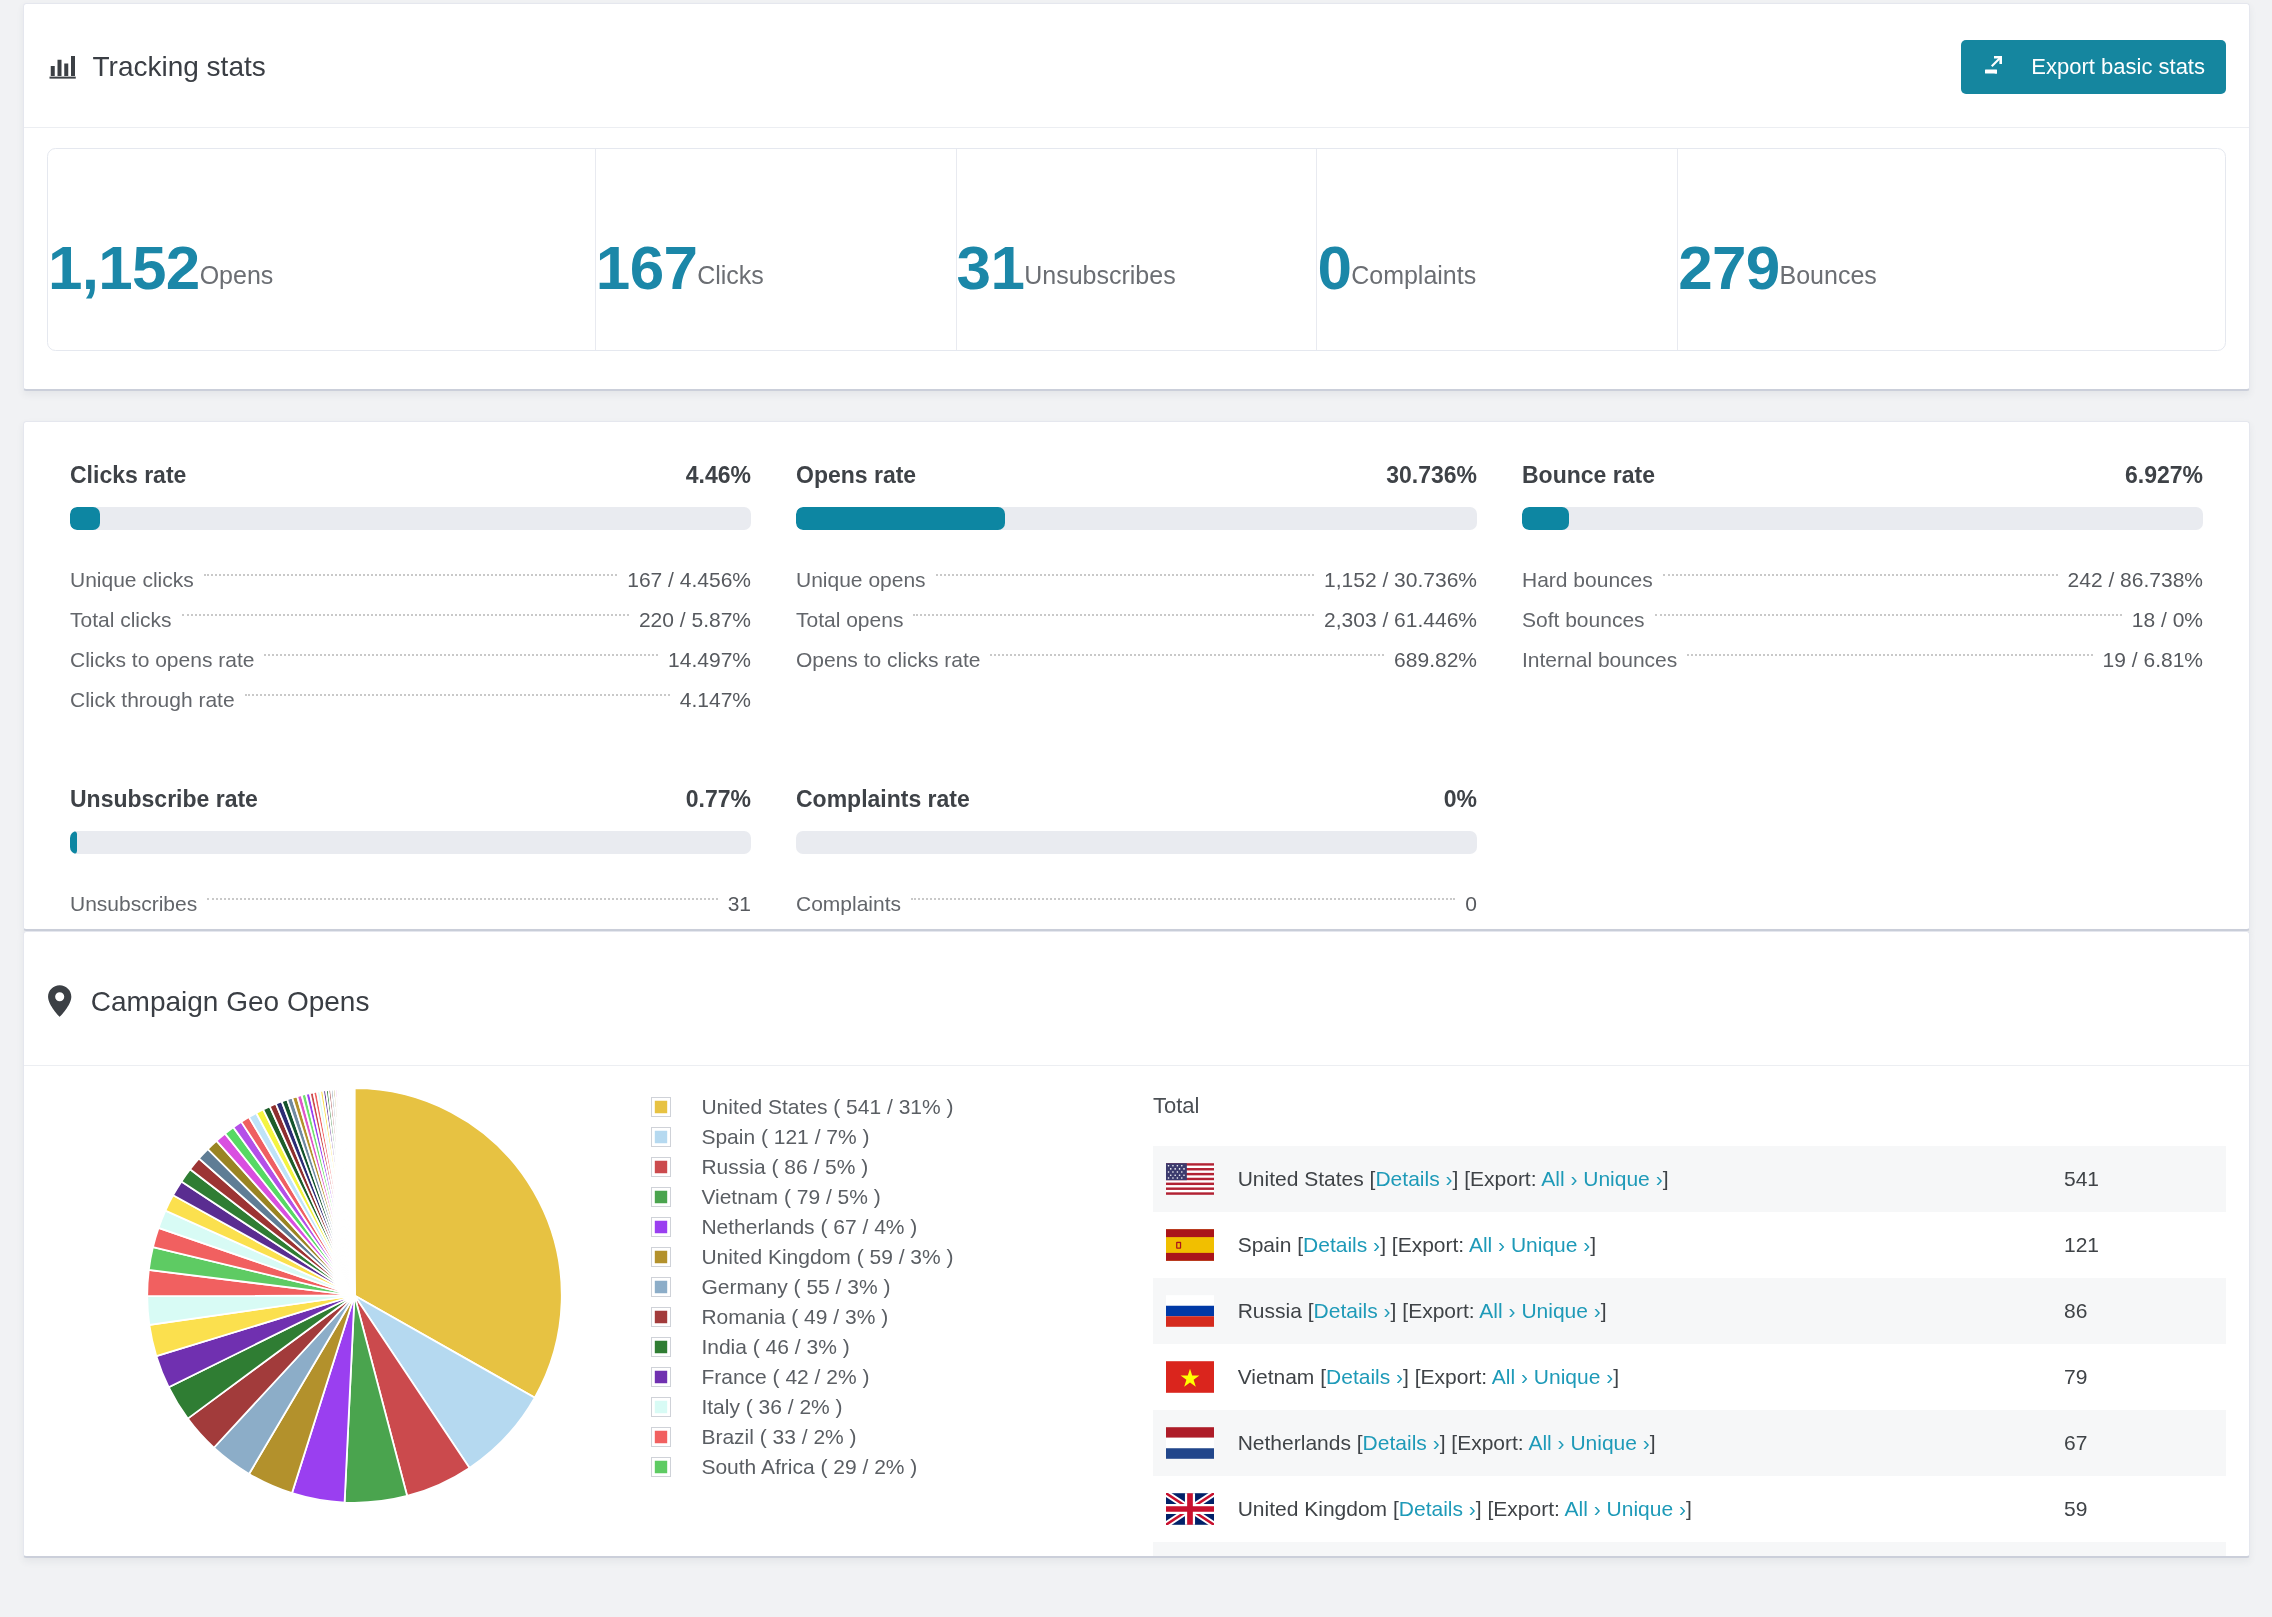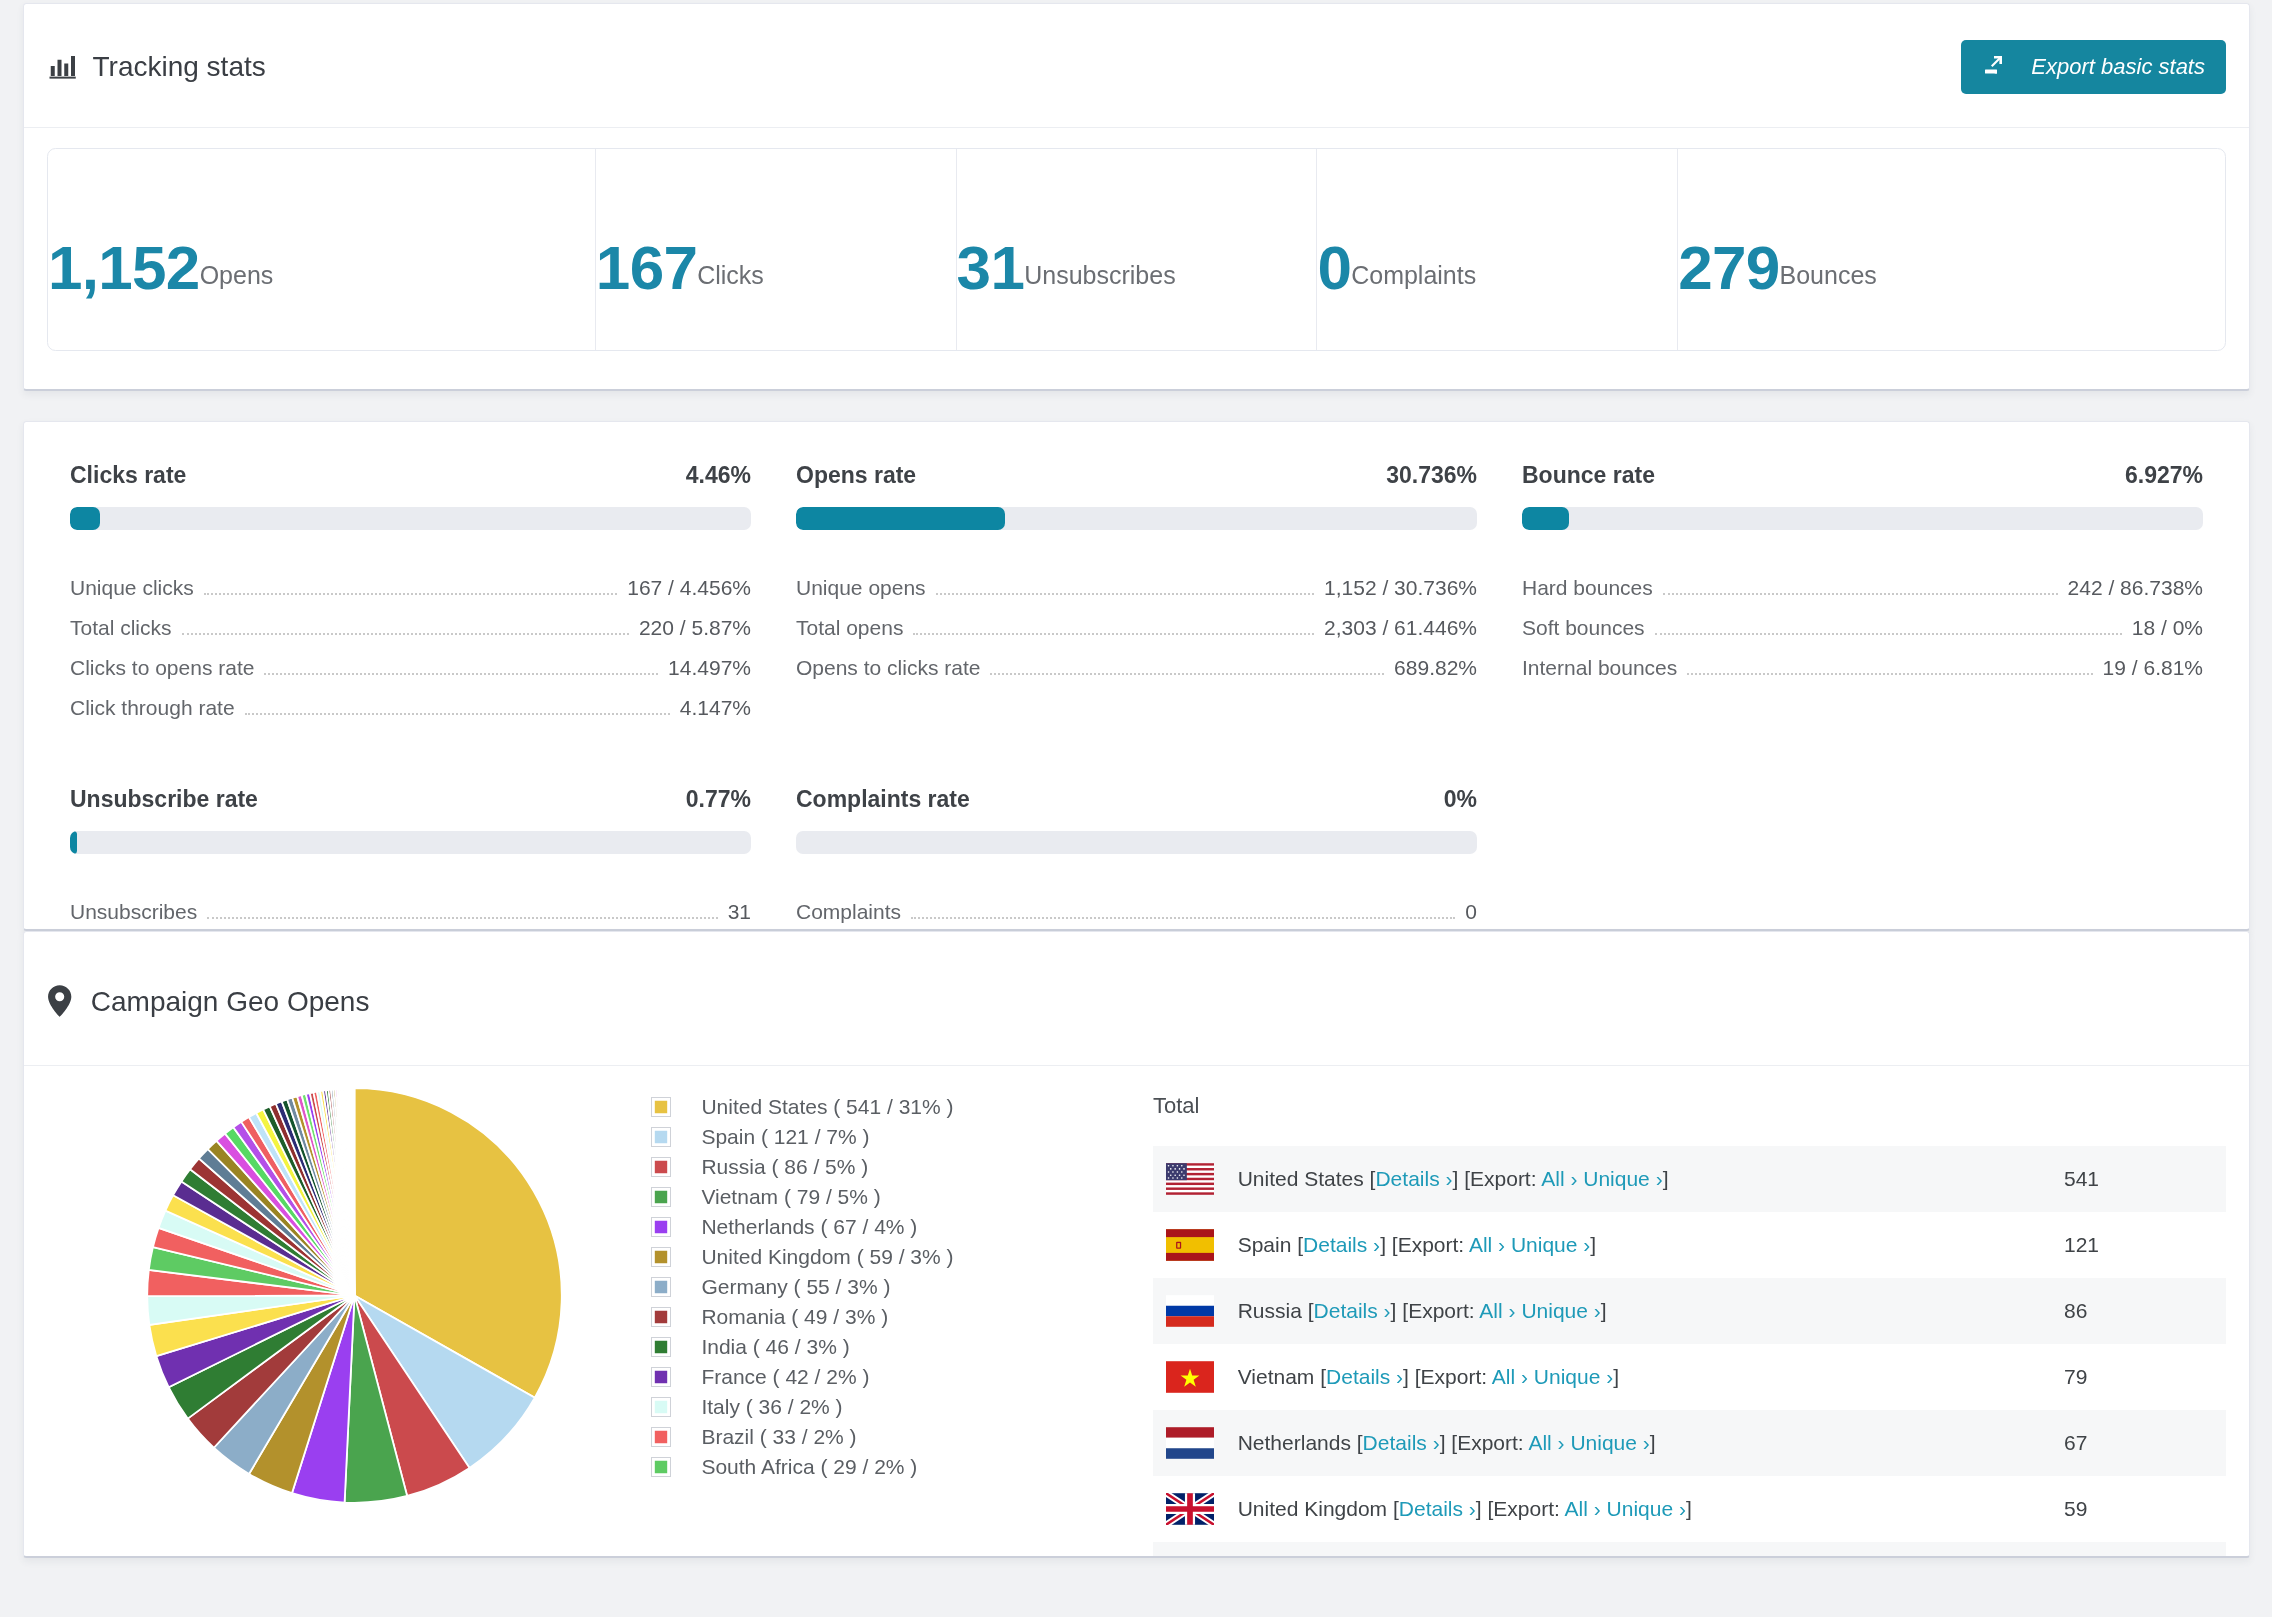--- a/index.html
+++ b/index.html
@@ -22,21 +22,21 @@
   .card-tracking{height:388px;margin-bottom:30px}
   .card-head{
     display:flex;align-items:center;gap:15.5px;
     padding:28px 23px 25.4px 23px;border-bottom:1.4px solid #eceef2;
   }
   .head-title{font-size:28px;color:#3a3e44;font-weight:400}
   .spacer{flex:1}
   .btn-export{
     display:flex;align-items:center;gap:25px;
     background:#15869f;color:#fff;border:none;border-radius:5px;
-    font-family:inherit;font-size:22px;padding:12px 21px;cursor:pointer;font-style:italic;
+    font-family:inherit;font-size:22px;padding:12px 21px;cursor:pointer;
   }
   .stat-row{
     display:flex;margin:20px 23px 0 23px;
     border:1.4px solid #e5e8ef;border-radius:8.5px;height:201px;
     overflow:hidden;background:#fff;
   }
   .stat-cell{
     flex:1;display:flex;flex-direction:row;align-items:center;
     padding-top:37px;border-left:1.4px solid #e8eaf0;
   }
@@ -45,21 +45,21 @@
   .stat-value{font-size:62px;font-weight:700;color:#1b87a8;letter-spacing:-0.7px;line-height:1}
   .stat-label{font-size:25px;color:#6b6e73;margin-top:15.5px}
   
   .card-rates{height:510px;padding:40px 46px}
   .rates-grid{display:grid;grid-template-columns:1fr 1fr 1fr;column-gap:45px;row-gap:66px}
   .rate-head{display:flex;justify-content:space-between;align-items:baseline}
   .rate-title,.rate-value{font-size:23px;font-weight:700;color:#3e4247}
   .bar-track{margin-top:18.4px;height:22.6px;border-radius:7px;background:#e9ebf0;overflow:hidden;position:relative}
   .bar-fill{position:absolute;left:0;top:0;bottom:0;background:#0d86a2;border-radius:7px;min-width:0}
   .rate-rows{margin-top:30px}
-  .lrow{display:flex;align-items:flex-end;height:40px}
+  .lrow{display:flex;align-items:center;height:40px}
   .llabel{font-size:21px;color:#63666b;white-space:nowrap}
   .dots{flex:1;border-bottom:2.1px dotted #c9c9c9;margin:0 10px;transform:translateY(-5px)}
   .lvalue{font-size:21px;color:#56595e;white-space:nowrap}
   
   .card-geo{margin-top:0;height:627px;overflow:hidden;padding:0}
   .geo-head{display:flex;align-items:center;gap:18.4px;padding:31px 23px 24px 23px}
   .geo-title{font-size:28px;color:#3a3e44;font-weight:400}
   .geo-divider{border:0;border-top:1.4px solid #eceef2;margin:0}
   .geo-body{display:flex;padding:0 0 0 24px}
   .pie-wrap{width:603px;padding-top:17.6px;box-sizing:border-box}

